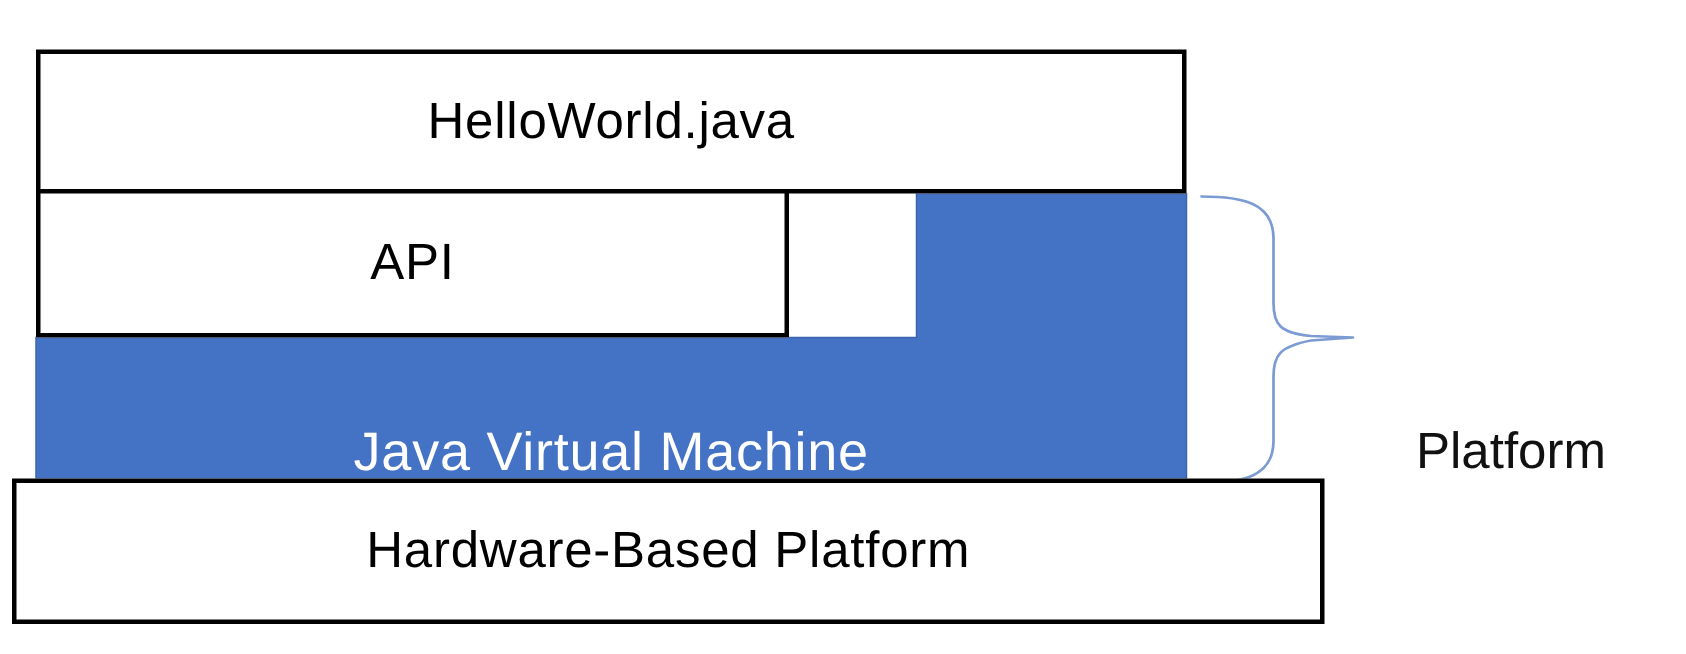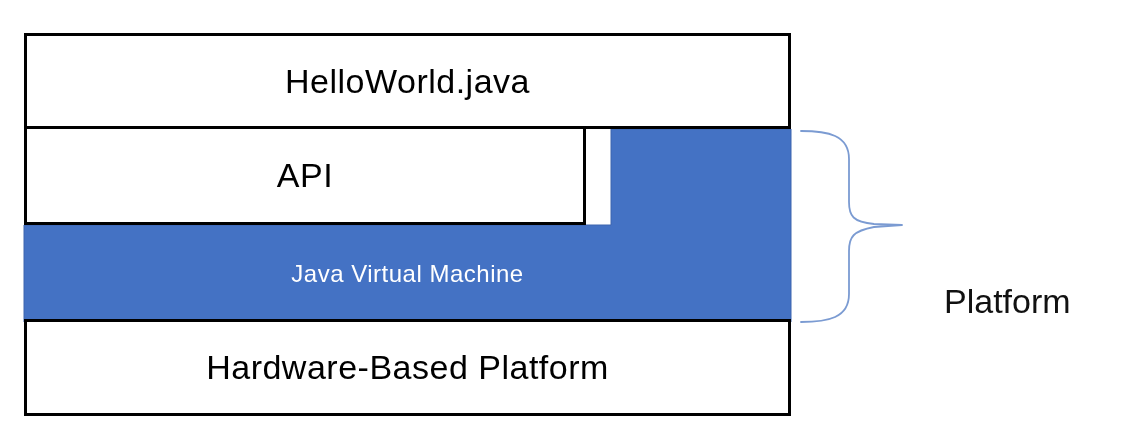--- a/index.html
+++ b/index.html
@@ -27,30 +27,30 @@
     border: 3px solid #000000;
     background: #ffffff;
     display: flex;
     align-items: center;
     justify-content: center;
     font-size: 34px;
     color: #000000;
     letter-spacing: 0.5px;
   }
   .box-helloworld { left: 24px; top: 33px;  width: 767px; height: 96px; }
-  .box-api        { left: 24px; top: 126px; width: 562px; height: 99px; }
-  .box-hardware   { left: 24px; top: 319px; width: 767px; height: 97px; }
+  .box-api        { left: 24px; top: 126px; width: 502px; height: 99px; }
+  .box-hardware   { left: 8px; top: 319px; width: 875px; height: 97px; }
   .jvm-label {
     position: absolute;
     left: 24px; top: 225px;
     width: 767px; height: 97px;
     display: flex;
-    align-items: center;
+    align-items: flex-end;
     justify-content: center;
-    font-size: 24px;
+    font-size: 36px;
     color: #ffffff;
     letter-spacing: 0.5px;
   }
   .brace-caption {
     position: absolute;
     left: 944px;
     top: 196px;
     font-size: 34px;
     line-height: 42px;
     color: #111111;

